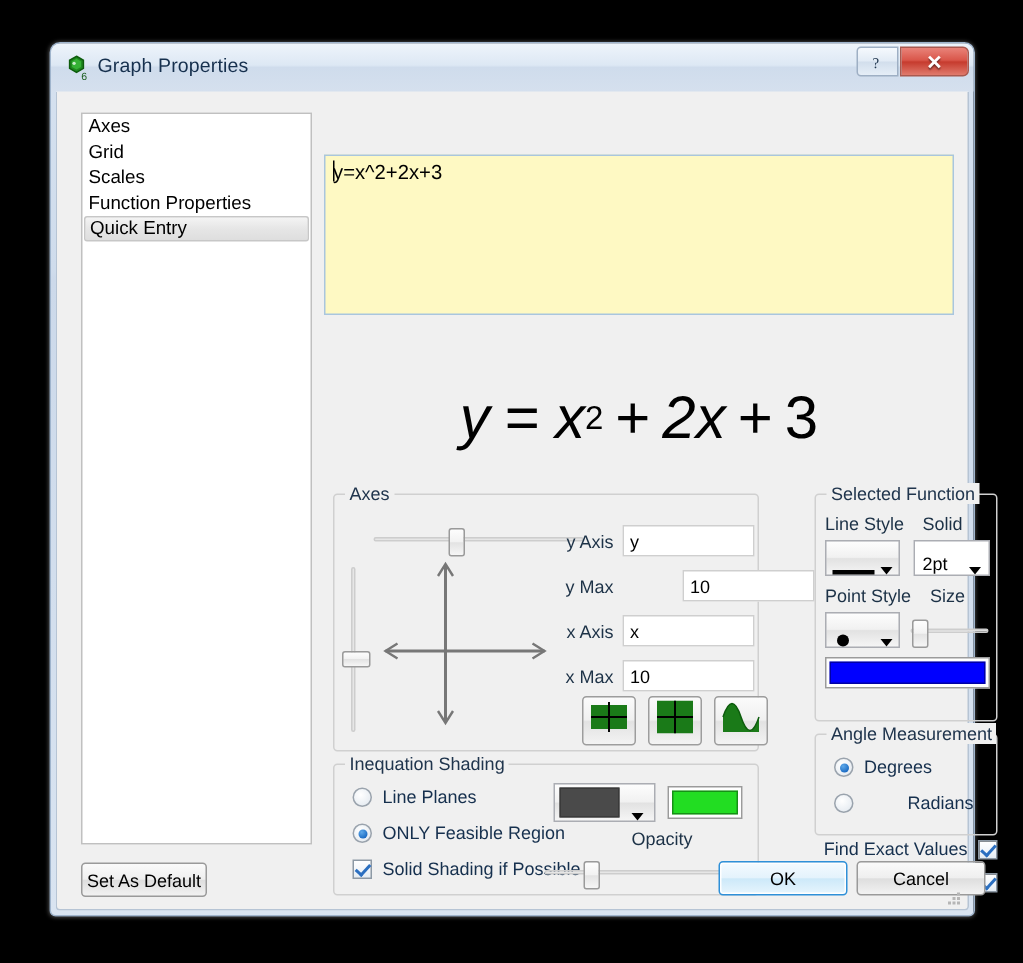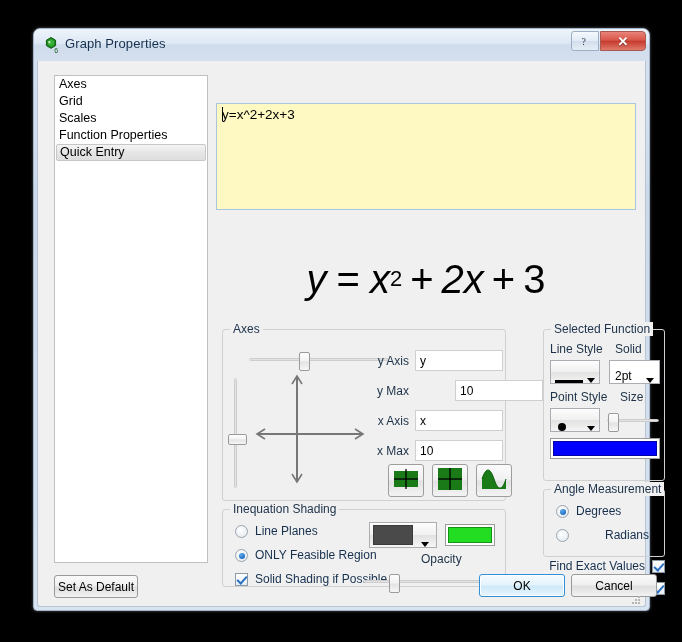--- a/index.html
+++ b/index.html
@@ -203,21 +203,21 @@
     top: -8px;
     left: 7px;
     background: #f0f0f0;
     padding: 0 3px;
     font-size: 12px;
     color: #20354d;
     white-space: nowrap;
   }
 
   #grp-axes   { left: 184px; top: 268px; width: 284px; height: 172px; }
-  #grp-ineq   { left: 184px; top: 448px; width: 284px; height: 78px; }
+  #grp-ineq   { left: 184px; top: 448px; width: 284px; height: 88px; }
   #grp-sel    { left: 505px; top: 268px; width: 122px; height: 152px; }
   #grp-angle  { left: 505px; top: 428px; width: 122px; height: 68px; }
 
   
   .axes-diagram {
     position: absolute;
     left: 12px;
     top: 12px;
     width: 130px;
     height: 148px;

